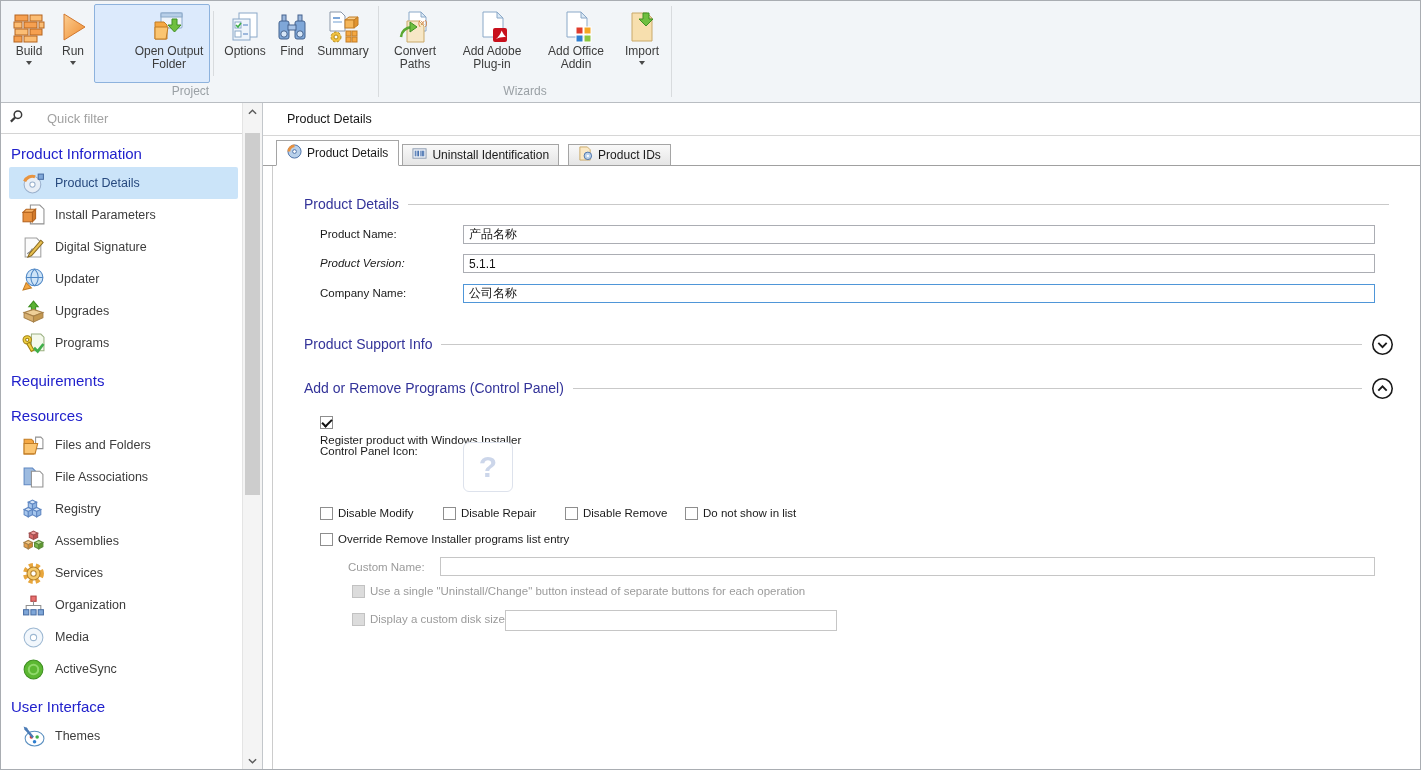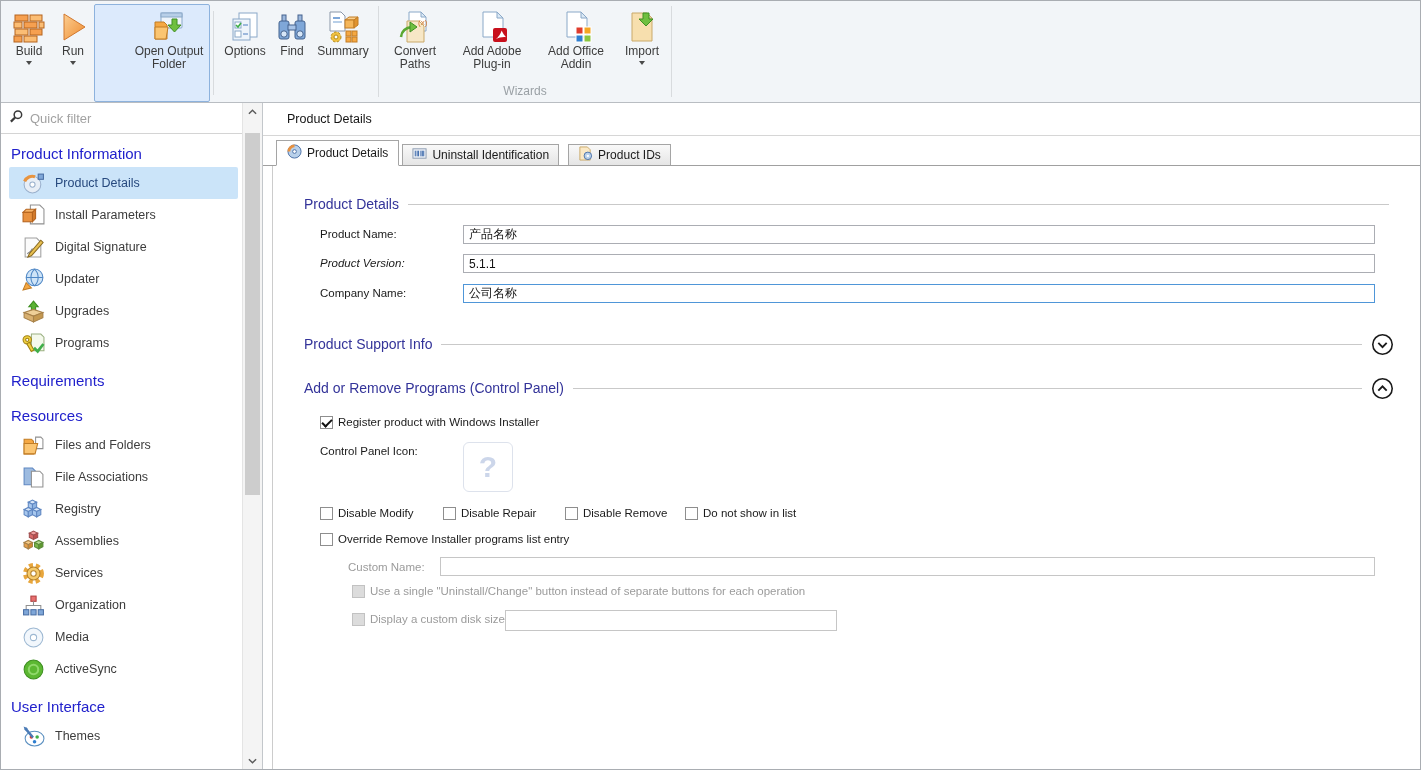--- a/index.html
+++ b/index.html
@@ -21,21 +21,21 @@
   .rcaret { margin-top:3px; width:0; height:0; border-left:3px solid transparent; border-right:3px solid transparent; border-top:4px solid #4a4a4a; }
   .rbtn.w-build{width:46px}.rbtn.w-run{width:42px}.rbtn.w-oof{width:116px}.rbtn.w-opt{width:56px}
   .rbtn.w-find{width:38px}.rbtn.w-sum{width:64px}.rbtn.w-cp{width:66px}.rbtn.w-adobe{width:88px}
   .rbtn.w-office{width:80px}.rbtn.w-imp{width:52px}
 
   
   .split { flex:1; display:flex; min-height:0; }
 
   
   .sidebar { width:262px; flex:none; position:relative; background:#fff; border-right:1px solid #c3c7cb; }
-  .filter { height:31px; border-bottom:1px solid #d4d4d4; display:flex; align-items:center; gap:6px; padding:0 8px; }
+  .filter { height:31px; border-bottom:1px solid #d4d4d4; display:flex; align-items:center; gap:23px; padding:0 8px; }
   .filter input { border:none; outline:none; flex:1; font-size:13px; color:#444; font-family:inherit; background:transparent; }
   .filter input::placeholder { color:#a2a2a2; }
   .nav { position:absolute; top:31px; left:0; right:20px; bottom:0; overflow:hidden; }
   .sb-header { font-size:15px; color:#2121cc; padding:11px 0 5px 10px; }
   .sb-header.tight { padding-top:13px; }
   .sb-item { height:32px; display:flex; align-items:center; gap:10px; padding-left:12px; margin:0 4px 0 8px; font-size:12.5px; color:#3c3c3c; border-radius:2px; cursor:default; }
   .sb-item .sicon { width:24px; height:24px; display:flex; align-items:center; justify-content:center; flex:none; }
   .sb-item.selected { background:#cbe4f9; color:#27497e; }
 
   
@@ -175,20 +175,21 @@
                   <rect x="19" y="20" width="5" height="5"></rect>
                   <rect x="25" y="20" width="5" height="5"></rect>
                   <rect x="19" y="26" width="5" height="5"></rect>
                   <rect x="25" y="26" width="5" height="5"></rect>
                 </g>
               </svg>
           </span>
           <span class="rlabel">Summary</span>
         </div>
       </div>
+      <div class="rgrouplabel">Project</div>
     </div>
     <div class="gsep"></div>
 
     <div class="rgroup">
       <div class="rbuttons">
         <div class="rbtn w-cp">
           <span class="ricon">
             <svg width="32" height="32" viewBox="0 0 32 32">
                 <path d="M10 1 h12 l5 5 v14 H10 z" fill="#fff" stroke="#8aa8c8"></path>
                 <path d="M22 1 l5 5 h-5 z" fill="#dbe9f5" stroke="#8aa8c8"></path>
@@ -529,21 +530,21 @@
           <span class="sec-title">Add or Remove Programs (Control Panel)</span>
           <span class="sec-line"></span>
           <span class="sec-toggle">
             <svg width="23" height="23" viewBox="0 0 22 22">
                 <circle cx="11" cy="11" r="9.3" fill="#fff" stroke="#1a1a1a" stroke-width="1.5"></circle>
                 <path d="M7 13 l4-4 4 4" fill="none" stroke="#1a1a1a" stroke-width="1.8"></path>
               </svg>
           </span>
         </div>
 
-        <label class="cb checked" style="left:57px; top:250px;">
+        <label class="cb checked" style="left:57px; top:250px;flex-direction:column;">
           <span class="cbbox"></span>
           <span>Register product with Windows Installer</span>
         </label>
 
         <span class="flabel" style="left:57px; top:279px;">Control Panel Icon:</span>
         <div class="cp-icon-btn" style="left:200px; top:276px;">
           <span>?</span>
         </div>
 
         <label class="cb" style="left:57px; top:341px;">

